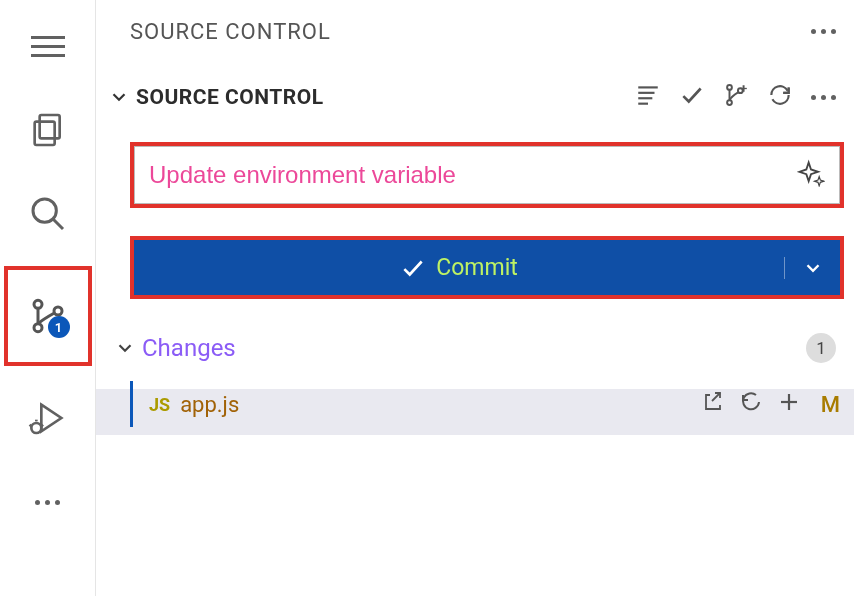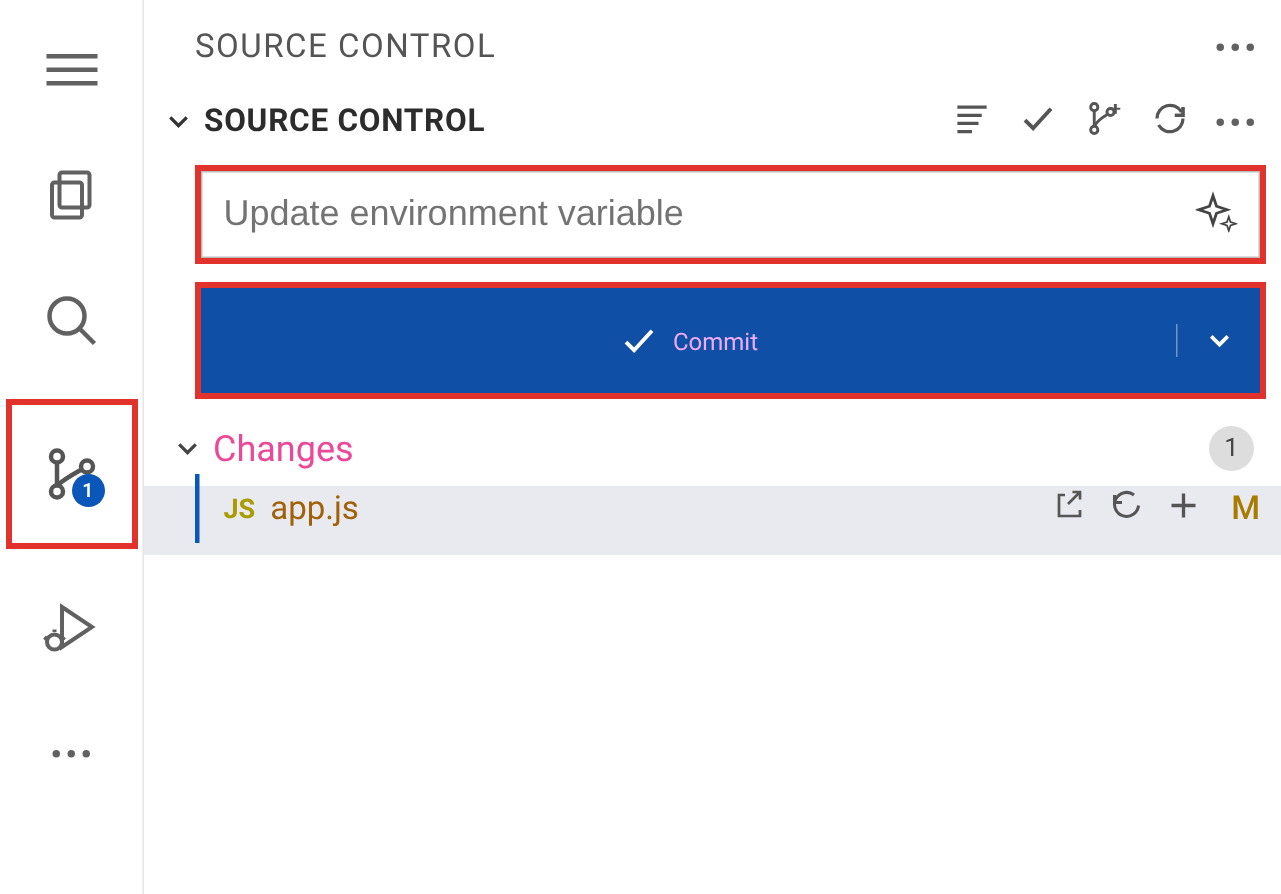--- a/index.html
+++ b/index.html
@@ -53,20 +53,21 @@
       border-radius: 11px;
       display: flex;
       align-items: center;
       justify-content: center;
       padding: 0 6px;
     }
     .main {
       flex: 1;
       display: flex;
       flex-direction: column;
+      gap: 16px;
     }
     .title-bar {
       height: 62px;
       display: flex;
       align-items: center;
       justify-content: space-between;
       padding: 0 18px 0 34px;
       font-size: 22px;
       letter-spacing: 1px;
       color: #555;
@@ -108,53 +109,53 @@
       background: #fff;
       height: 58px;
       padding: 0 14px;
       border: 1px solid #bbb;
     }
     .commit-input {
       border: none;
       outline: none;
       font-size: 24px;
       flex: 1;
-      color: #737373;
+      color: #ec4899;
     }
     .sparkle { color:#444; }
     .commit-btn {
       background: #0f4fa6;
-      color: #f0abfc;
+      color: #bef264;
       display: flex;
       align-items: center;
       justify-content: center;
-      height: 70px;
+      height: 55px;
       position: relative;
-      font-size: 16px;
+      font-size: 23px;
     }
     .commit-btn-main {
       flex:1;
       display:flex;
       align-items:center;
       justify-content:center;
       gap:10px;
     }
     .commit-btn-drop {
       width: 56px;
       border-left: 1px solid rgba(255,255,255,0.4);
       display:flex;align-items:center;justify-content:center;
     }
     .changes-header {
       display:flex;
       align-items:center;
       justify-content:space-between;
       padding: 8px 18px 10px 18px;
     }
     .changes-left{display:flex;align-items:center;gap:6px;}
-    .changes-title{font-size:24px;color:#ec4899;}
+    .changes-title{font-size:24px;color:#8b5cf6;}
     .changes-count{
       background:#ddd;border-radius:50%;width:30px;height:30px;
       display:flex;align-items:center;justify-content:center;
       font-size:17px;color:#444;
     }
     .file-row{
       display:flex;align-items:center;
       background:#e9e9f0;
       height:46px;
       padding:0 14px 16px 34px;

